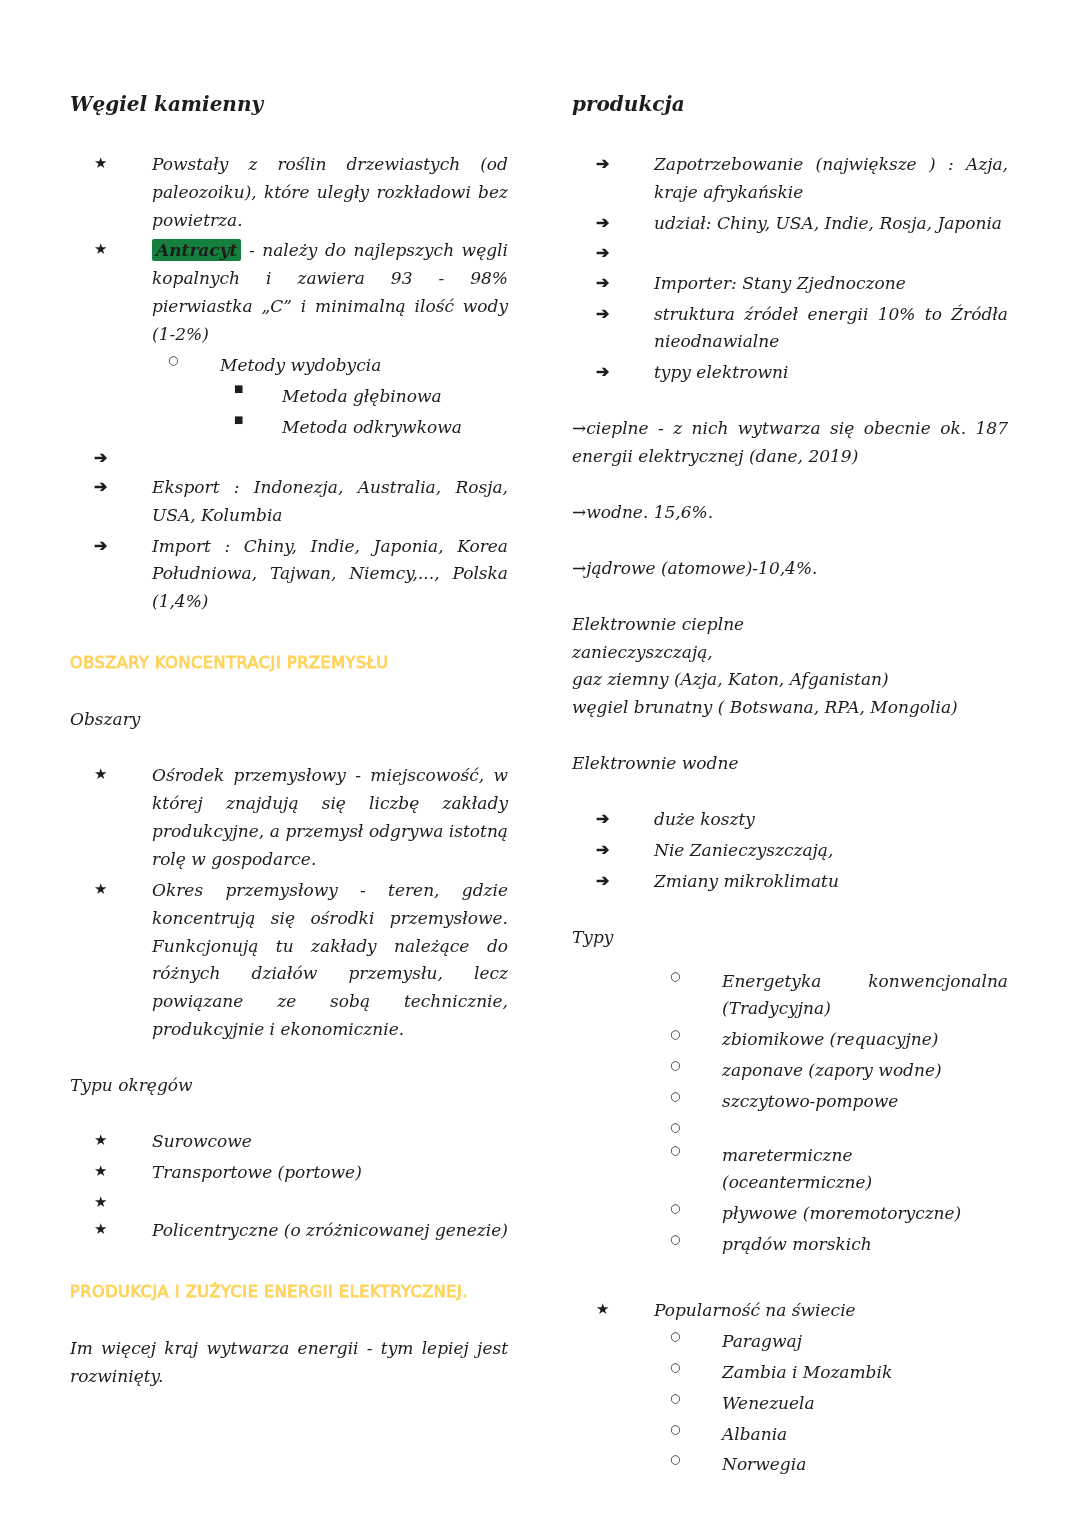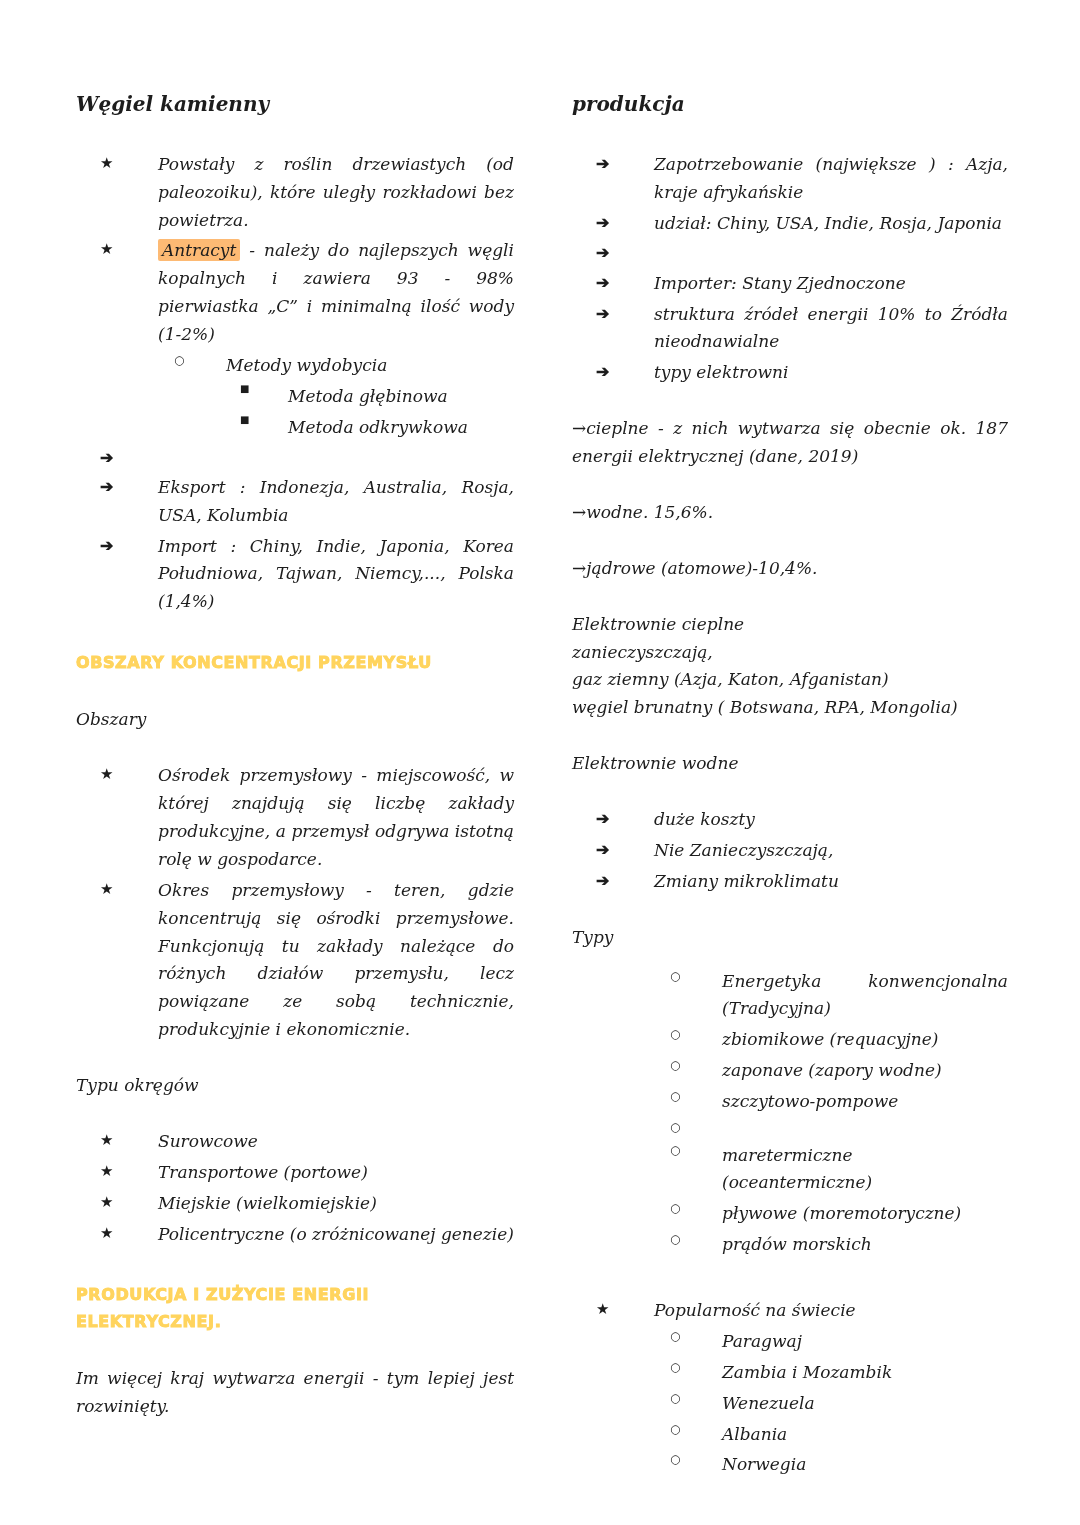--- a/index.html
+++ b/index.html
@@ -6,31 +6,31 @@
   html, body { margin: 0; padding: 0; }
   body {
     width: 1080px; height: 1525px;
     background: #ffffff;
     font-family: "DejaVu Serif", serif;
     font-style: italic;
     color: #1d1d1d;
   }
   .page { position: relative; width: 1080px; height: 1525px; overflow: hidden; background: #ffffff; }
   .col { position: absolute; top: 88px; font-size: 17px; line-height: 1.64; }
-  .col-left  { left: 76px;  width: 438px; }
+  .col-left  { left: 70px;  width: 438px; }
   .col-right { left: 572px; width: 436px; }
 
   .title { font-weight: bold; font-size: 20px; margin: 0 0 30px 0; }
   .label { margin: 0 0 28px 0; }
   .label.tight { margin-bottom: 16px; }
 
   .banner {
     font-family: "DejaVu Sans", sans-serif;
     font-style: normal;
-    font-weight: 700;
+    font-weight: 400;
     font-size: 16px;
     letter-spacing: 0.6px;
     color: #FFD45E;
     -webkit-text-stroke: 0.9px #FFD45E;
     text-shadow: 0 0 0.6px #FFD45E;
     margin: 34px 0 30px 0;
   }
   .col .banner:first-child { margin-top: 0; }
 
   .list { margin: 0 0 28px 0; }
@@ -45,22 +45,22 @@
   .mk-arrow  { font-size: 16px; font-weight: bold; }
   .mk-circle { font-size: 12px; position: relative; top: -1px; }
   .mk-square { font-size: 10px; position: relative; top: -2px; }
 
   .para { margin: 0 0 28px 0; }
   .para.just { text-align: justify; }
   .pline { min-height: 1em; }
 
   .bold { font-weight: normal; }
   .hl {
-    background: #fdba74;
-    font-weight: normal;
+    background: #15803d;
+    font-weight: bold;
     padding: 1px 4px;
     border-radius: 2px;
   }
 </style>
 </head>
 <body>
 
 <div class="page">
   <div class="col col-left" id="col-left">
       <div class="title">Węgiel kamienny</div>
@@ -114,21 +114,20 @@
         <div class="li l1">
           <span class="marker mk-star">★</span>
           <span class="txt">Surowcowe</span>
         </div>
         <div class="li l1">
           <span class="marker mk-star">★</span>
           <span class="txt">Transportowe (portowe)</span>
         </div>
         <div class="li l1">
           <span class="marker mk-star">★</span>
-          <span class="txt">Miejskie (wielkomiejskie)</span>
         </div>
         <div class="li l1">
           <span class="marker mk-star">★</span>
           <span class="txt">Policentryczne (o zróżnicowanej genezie)</span>
         </div>
       </div>
       <div class="banner">PRODUKCJA I ZUŻYCIE ENERGII ELEKTRYCZNEJ.</div>
       <div class="para just">
         <div class="pline">Im więcej kraj wytwarza energii - tym lepiej jest rozwinięty.</div>
       </div>

